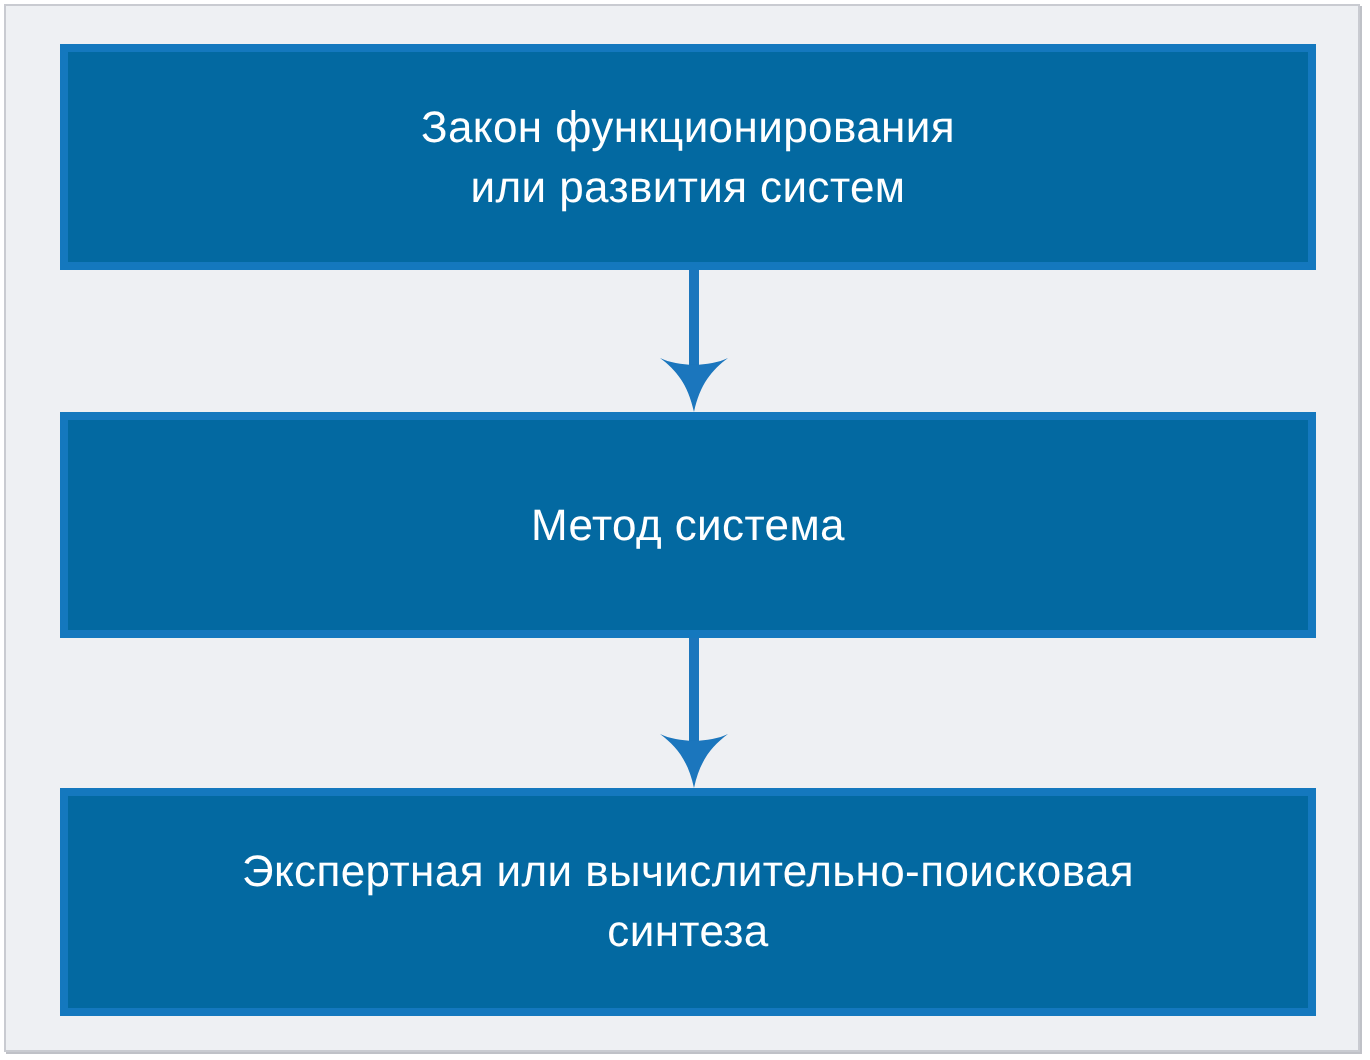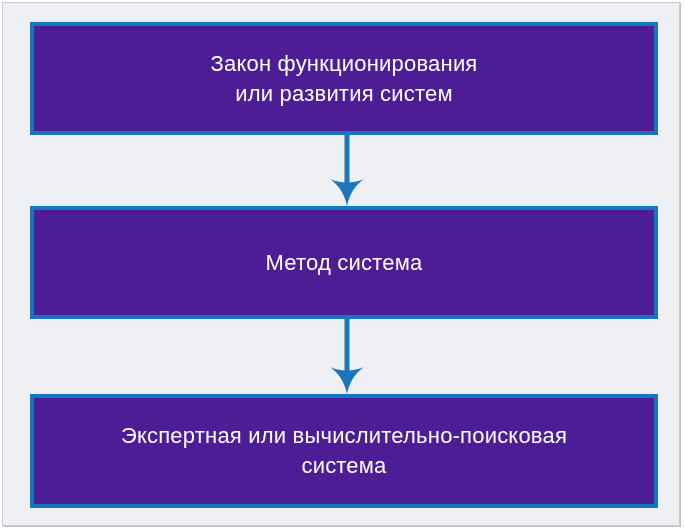--- a/index.html
+++ b/index.html
@@ -22,21 +22,21 @@
     box-sizing: border-box;
     background: #EEF0F3;
     border: 1px solid #C9CBD1;
     box-shadow: 1px 1px 0 #BFC1C7;
   }
   .box {
     position: absolute;
     left: 27px;
     width: 628px;
     box-sizing: border-box;
-    background: #4c1d95;
+    background: #0369a1;
     border: 4px solid #1478BE;
     display: flex;
     align-items: center;
     justify-content: center;
     text-align: center;
   }
   .box-label {
     color: #FFFFFF;
     font-size: 22px;
     line-height: 30px;
@@ -74,16 +74,16 @@
     <span class="box-label">Метод система</span>
   </div>
 
   <svg class="arrow arrow2" viewBox="0 0 34 75" xmlns="http://www.w3.org/2000/svg" aria-hidden="true">
     <rect x="14.5" y="0" width="5" height="56" fill="#1B76BD"></rect>
     <path d="M17 75 C14 61 8 54 0 48 C9 52.5 25 52.5 34 48 C26 54 20 61 17 75 Z" fill="#1B76BD"></path>
   </svg>
 
   <div class="box box3">
     <span class="box-label">Экспертная или вычислительно-поисковая
-система</span>
+синтеза</span>
   </div>
 
 </div>
 
 </body></html>

